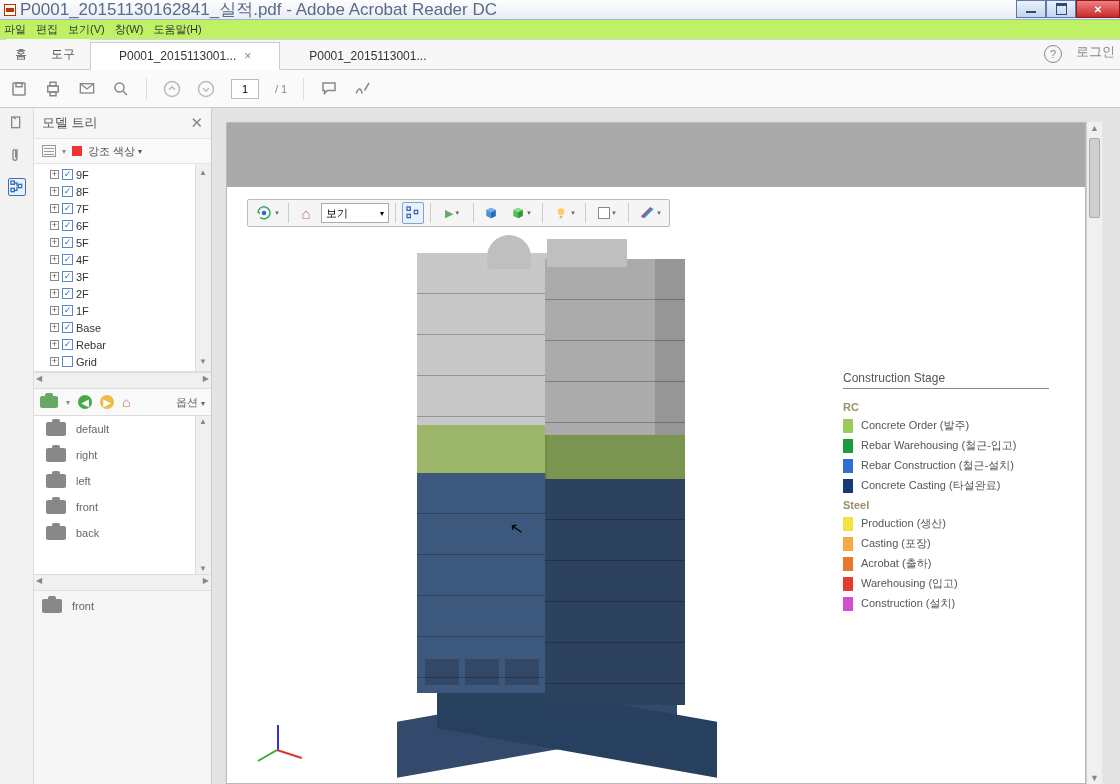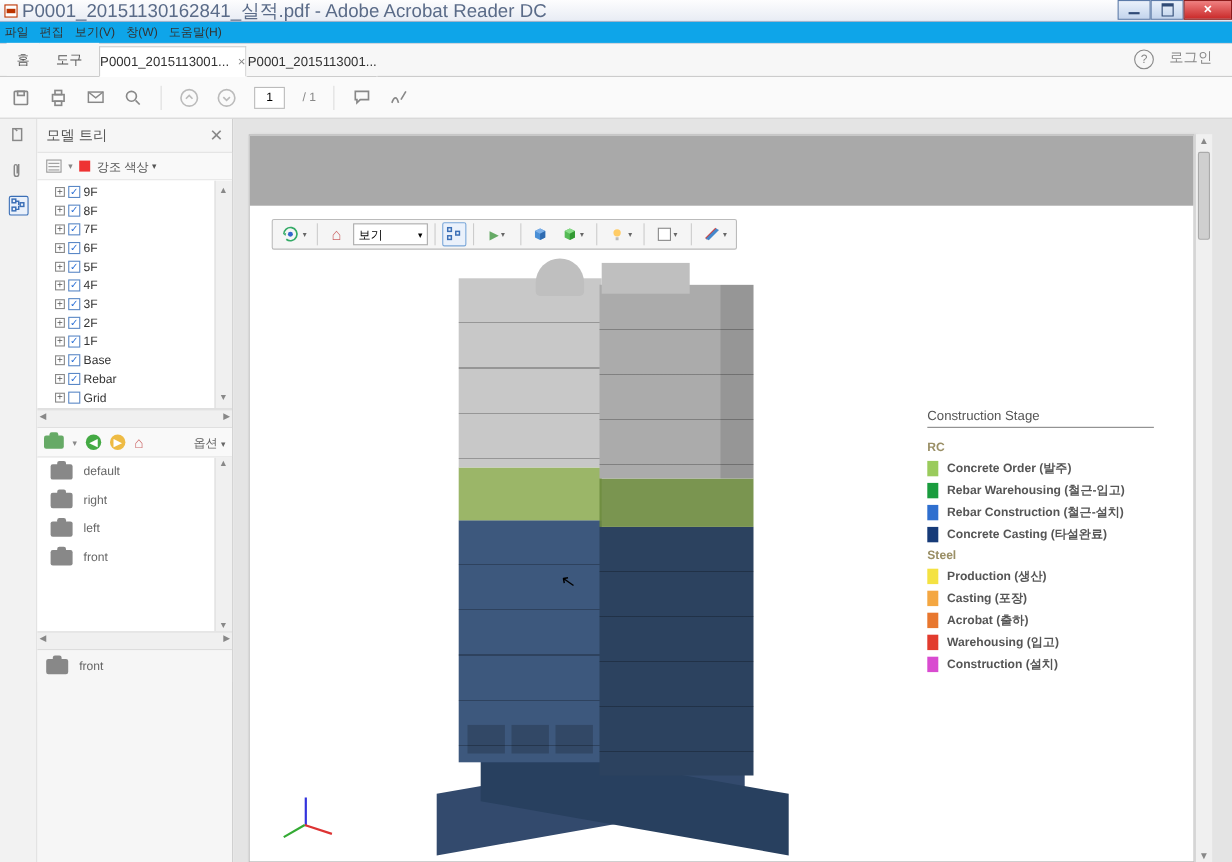--- a/index.html
+++ b/index.html
@@ -11,33 +11,33 @@
 .titlebar .pdf-ic::after{content:"";position:absolute;left:1px;top:3px;width:8px;height:4px;background:#b30;}
 .titlebar-text { color:#5a6b88; font-size:17px; }
 .winbtns { margin-left:auto; display:flex; }
 .winbtns div { width:30px; height:18px; border:1px solid #5b7aa8; background:linear-gradient(#eaf1fb,#c3d4ec); display:flex; align-items:center; justify-content:center; color:#2f4a76; font-size:10px; margin-top:-1px;}
 .winbtns .close { background:linear-gradient(#f08080,#c92a2a); color:#fff; border-color:#8b1a1a; width:44px;}
 .winbtns .close::before{content:"✕"; font-size:10px; font-weight:bold;}
 .winbtns .min::before{content:"";display:block;width:10px;height:2px;background:#2f4a76;margin-top:6px;}
 .winbtns .max::before{content:"";display:block;width:9px;height:8px;border:1px solid #2f4a76;border-top-width:3px;}
 
 
-.menubar { height:20px; background:#0ea5e9; display:flex; align-items:center; padding:0 4px; gap:10px; color:#333; font-size:11px; border-bottom:1px solid #d0d6de;}
+.menubar { height:20px; background:#bef264; display:flex; align-items:center; padding:0 4px; gap:10px; color:#333; font-size:11px; border-bottom:1px solid #d0d6de;}
 .menubar span { cursor:default; }
 
 
 .tabrow { height:30px; background:#f7f7f7; border-bottom:1px solid #ccc; display:flex; align-items:flex-end; padding-left:6px; }
 .toptab { padding:6px 14px; color:#555; font-size:12px; border:1px solid transparent; border-bottom:none; background:#f7f7f7; cursor:default;}
 .toptab.toolhome { padding:6px 8px; }
-.doctab { padding:6px 0; background:#fff; border:1px solid #ccc; border-bottom:1px solid #fff; margin-bottom:-1px; display:flex; align-items:center; gap:8px; font-size:12px; color:#333;}
+.doctab { padding:6px 28px; background:#fff; border:1px solid #ccc; border-bottom:1px solid #fff; margin-bottom:-1px; display:flex; align-items:center; gap:8px; font-size:12px; color:#333;}
 .doctab.inactive { background:#f7f7f7; border-color:transparent; border-bottom:1px solid #ccc;}
 .doctab .x { font-size:12px; color:#888; }
 .tabrow .spacer{ flex:1; }
 .tabrow .help { width:18px;height:18px;border:1.5px solid #888;border-radius:50%;display:flex;align-items:center;justify-content:center;color:#888;font-size:11px;margin:0 14px 6px 0;}
-.tabrow .login { color:#888; font-size:13px; margin:0 18px 8px 0;}
+.tabrow .login { color:#888; font-size:13px; margin:0 5px 8px 0;}
 
 
 .toolbar { height:38px; background:#fafafa; border-bottom:1px solid #ccc; display:flex; align-items:center; padding:0 10px; gap:16px; color:#777;}
 .tb-ic { width:18px;height:18px; display:inline-flex;align-items:center;justify-content:center; }
 .tb-sep { width:1px; height:22px; background:#ddd; }
 .pageinput { width:28px; height:20px; border:1px solid #bbb; text-align:center; font-size:11px;}
 .toolbar .nav svg{width:18px;height:18px;}
 
 
 .main { display:flex; height: calc(784px - 20px - 20px - 30px - 38px); }
@@ -126,21 +126,21 @@
 
 .gizmo{position:absolute;left:38px;bottom:26px;width:40px;height:40px;}
 .gizmo .z{position:absolute;left:12px;bottom:6px;width:2px;height:26px;background:#33d;}
 .gizmo .x{position:absolute;left:12px;bottom:6px;width:26px;height:2px;background:#d33;transform-origin:left;transform:rotate(18deg);}
 .gizmo .y{position:absolute;left:12px;bottom:6px;width:22px;height:2px;background:#3a3;transform-origin:left;transform:rotate(150deg);}
 
 
 .legend{position:absolute;right:36px;top:248px;width:206px;font-family:"Trebuchet MS",sans-serif;color:#555;}
 .legend .title{font-size:12px;border-bottom:1px solid #888;padding-bottom:3px;margin-bottom:12px;}
 .legend .grp{font-size:11px;color:#9a8f66;margin:6px 0 4px;font-weight:bold;}
-.legend .li{display:flex;align-items:center;gap:8px;font-size:11px;margin:5px 0;font-weight:bold;}
+.legend .li{display:flex;align-items:center;gap:8px;font-size:11px;margin:5px 0;}
 .legend .sw{width:10px;height:14px;}
 
 
 .vsb{width:16px;background:#f0f0f0;border-left:1px solid #ccc;position:relative;}
 .vsb .thumb{position:absolute;left:2px;right:2px;top:16px;height:80px;background:#cfcfcf;border:1px solid #aaa;border-radius:2px;}
 .vsb::before{content:"▲";position:absolute;top:1px;left:3px;font-size:9px;color:#888;}
 .vsb::after{content:"▼";position:absolute;bottom:1px;left:3px;font-size:9px;color:#888;}
 </style>
 </head>
 <body>
@@ -357,20 +357,24 @@
             <span>right</span>
           </div>
           <div class="row">
             <div class="cam"></div>
             <span>left</span>
           </div>
           <div class="row">
             <div class="cam"></div>
             <span>front</span>
           </div>
+          <div class="row">
+            <div class="cam"></div>
+            <span>back</span>
+          </div>
         </div>
       <div class="vscrollhint"></div>
     </div>
     <div class="hscroll"></div>
 
     <div class="curview">
       <div class="cam"></div>
       <span>front</span>
     </div>
   </div>

